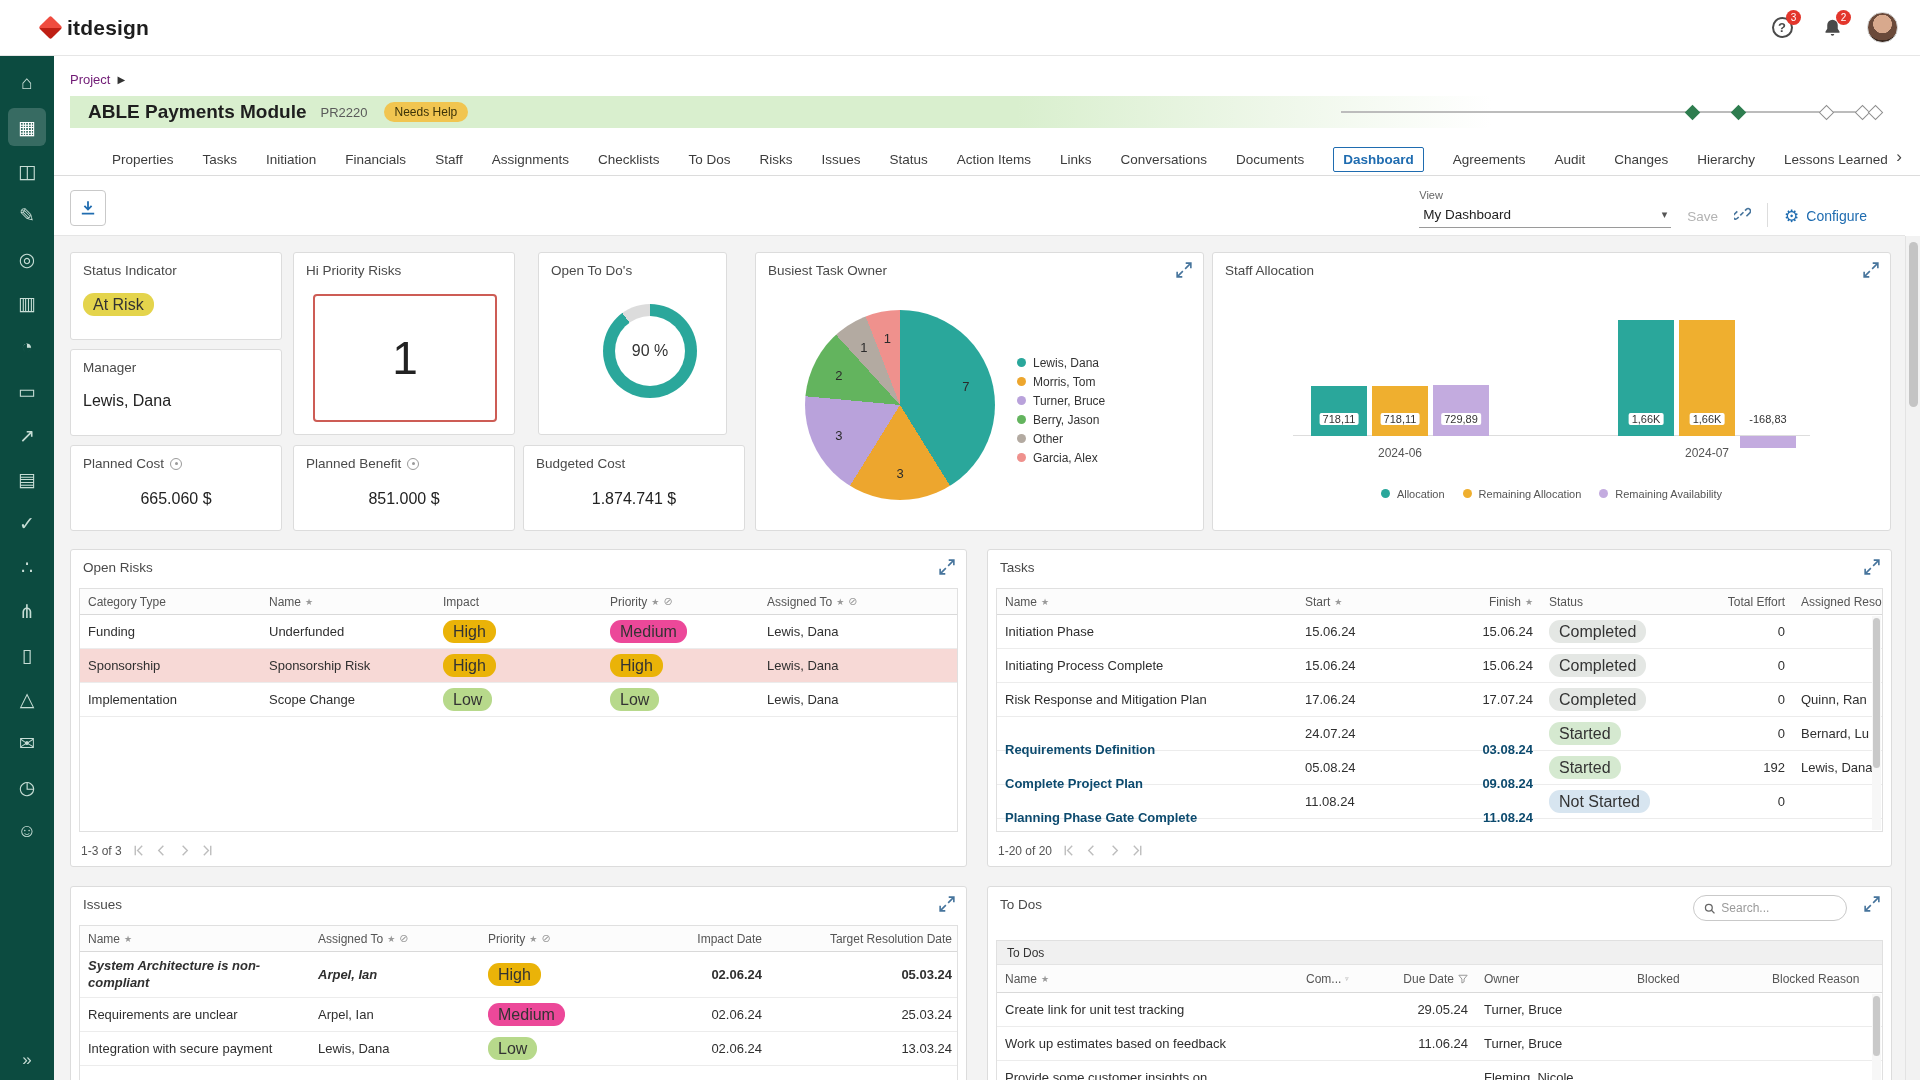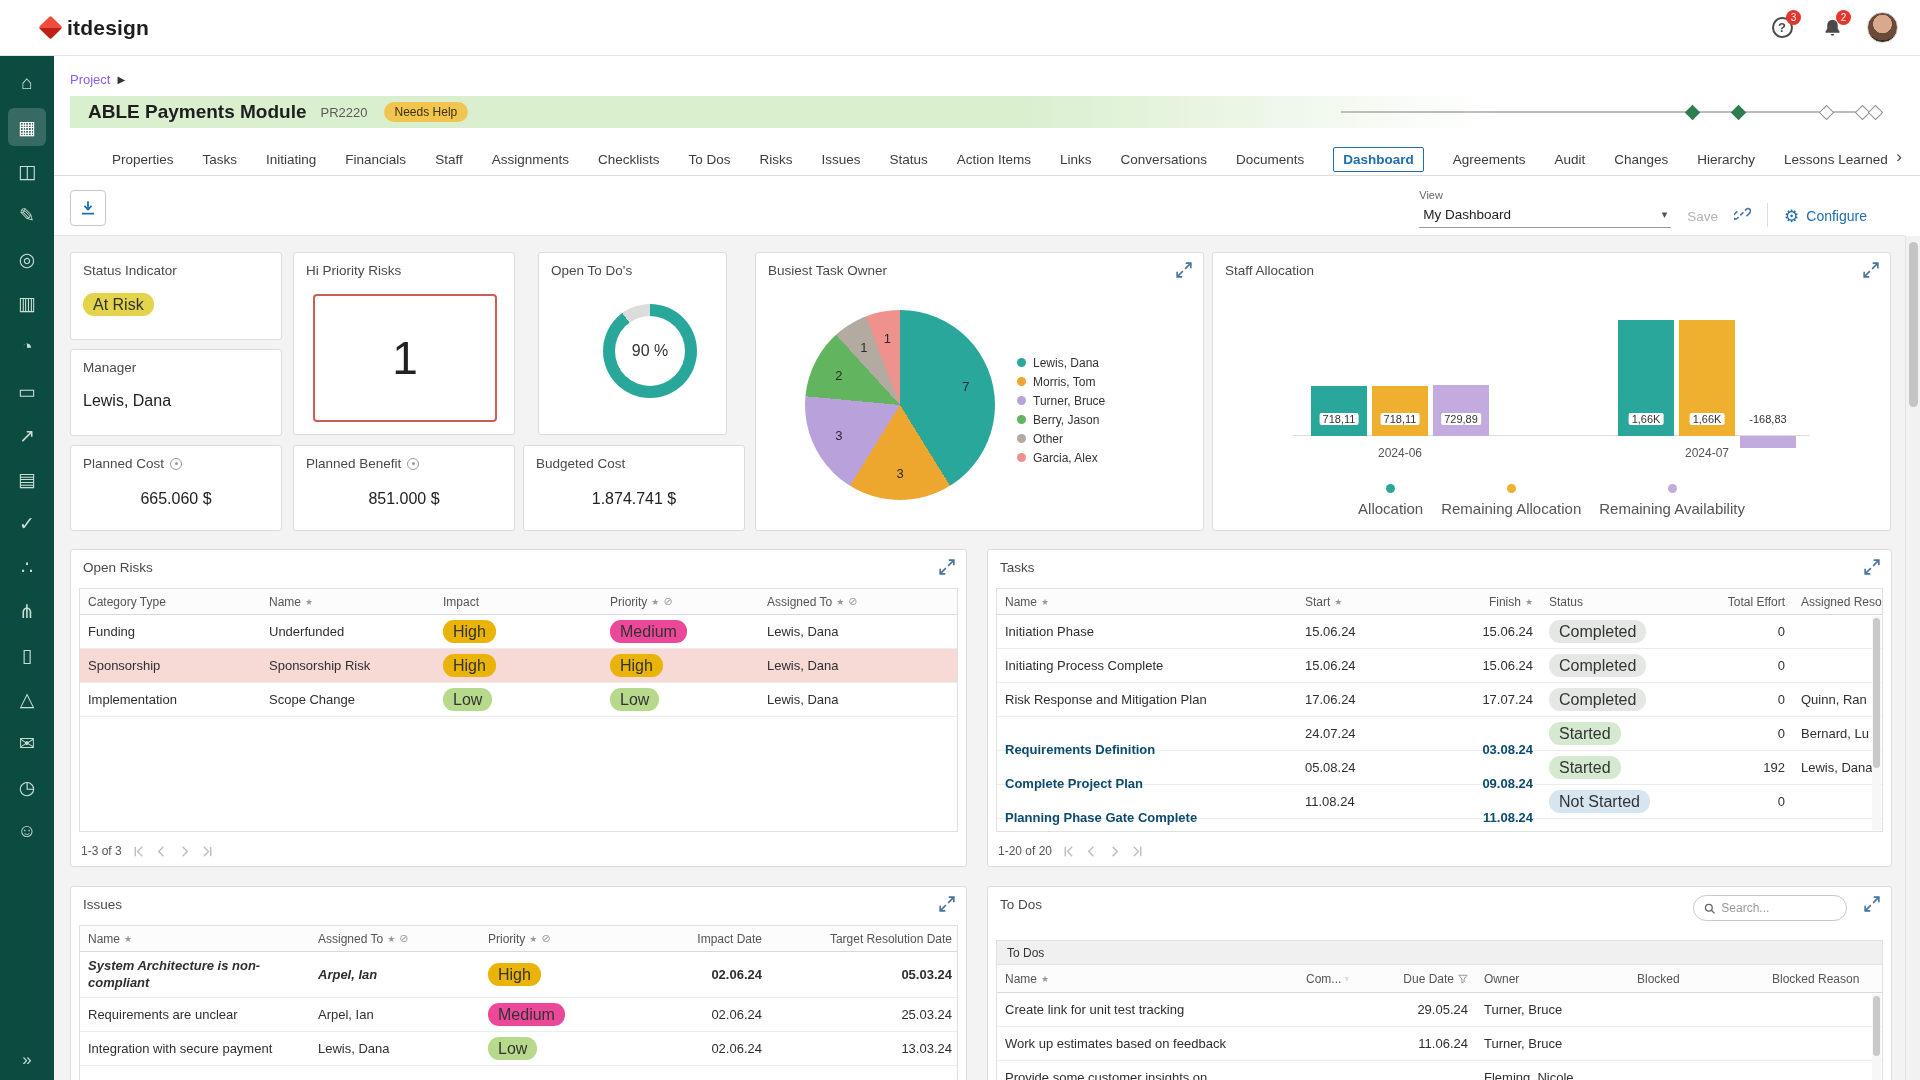--- a/index.html
+++ b/index.html
@@ -27,21 +27,21 @@
     display:flex; flex-direction:column; align-items:center; padding-top:8px; }
   .side-item { width:38px; height:38px; margin-bottom:6px; border-radius:6px; display:flex;
     align-items:center; justify-content:center; color:#c7ddd5; font-size:19px; cursor:pointer; }
   .side-item.active { background:rgba(255,255,255,.18); color:#fff; }
   #side-expand { position:absolute; bottom:10px; left:0; width:54px; text-align:center;
     color:#c7ddd5; font-size:17px; cursor:pointer; }
 
   
   #main { position:absolute; left:54px; top:56px; width:1866px; height:1024px; background:#fff; }
   #breadcrumb { position:absolute; left:16px; top:16px; font-size:13px; display:flex; align-items:center; gap:7px; }
-  #breadcrumb .bc-link { color:#8b5cf6; cursor:pointer; }
+  #breadcrumb .bc-link { color:#701a75; cursor:pointer; }
   #breadcrumb .bc-caret { color:#333; font-size:10px; }
 
   #project-bar { position:absolute; left:16px; top:40px; width:1822px; height:32px;
     background:linear-gradient(to right,#d9efce 0,#d9efce 52%,#eef7e9 66%,#ffffff 78%);
     display:flex; align-items:center; padding-left:18px; }
   .proj-title { font-size:19px; font-weight:bold; color:#1e1e1e; }
   .proj-code { font-size:13px; color:#5a5a5a; margin-left:14px; }
   .flag-pill { margin-left:16px; font-size:12px; padding:3px 11px; border-radius:11px; color:#3c3308; }
 
   #timeline { position:absolute; left:1271px; top:0; width:545px; height:32px; }
@@ -108,40 +108,40 @@
   .bar-group { position:absolute; bottom:94px; display:flex; gap:5px; align-items:flex-end; }
   .bar-slot { width:56px; height:120px; position:relative; display:flex; align-items:flex-end; justify-content:center; }
   .bar { width:56px; }
   .bar-neg { position:absolute; top:100%; left:0; }
   .bar-chip { position:absolute; bottom:11px; left:50%; transform:translateX(-50%);
     background:#fff; padding:0 3px; font-size:11px; color:#333; border-radius:2px; white-space:nowrap; }
   .bar-axis { position:absolute; left:80px; right:80px; bottom:94px; height:1px; background:#ddd; }
   .bar-xlabel { position:absolute; bottom:70px; width:178px; text-align:center; font-size:12px; color:#555; }
   .bar-legend { position:absolute; bottom:27px; left:0; width:100%; display:flex; justify-content:center;
     gap:18px; align-items:center; font-size:11px; color:#555; }
-  .bar-legend .lg-item { font-size:15px; color:#555;flex-direction:column; }
+  .bar-legend .lg-item { font-size:11px; color:#555; }
 
   
   .tbl { position:absolute; left:8px; right:8px; top:38px; background:#fff; border:1px solid #e0e0e0; }
   .thead { display:flex; align-items:center; height:26px; font-size:12px; color:#555;
     border-bottom:1px solid #d9d9d9; background:#fcfcfc; }
   .trow { display:flex; align-items:center; height:34px; border-bottom:1px solid #ececec;
     font-size:13px; color:#2f2f2f; cursor:pointer; background:#fff; }
   .trow.tall { height:46px; }
   .trow.flagged { background:#f7d9d6; }
   .c { padding:0 8px; overflow:hidden; white-space:nowrap; flex:none; display:flex; align-items:center; gap:4px; }
   .c.right { justify-content:flex-end; text-align:right; }
   .c.fill { flex:1 1 auto; min-width:0; }
   .c.wrap { white-space:normal; line-height:1.25; }
   .red-bold { color:#0c4a6e; font-weight:bold;margin-top:32px; }
   .emph { font-weight:bold; font-style:italic; }
   .bold { font-weight:bold; }
   .hicon { font-size:9px; color:#999; }
   .hicon.slash { font-size:11px; }
-  .pager { position:absolute; left:10px; bottom:8px; display:flex; align-items:flex-end; gap:10px;
+  .pager { position:absolute; left:10px; bottom:8px; display:flex; align-items:flex-start; gap:10px;
     font-size:12px; color:#555; }
   .pg-ic { color:#bdbdbd; cursor:pointer; display:flex; }
 
   
   .or1{width:181px}.or2{width:174px}.or3{width:167px}.or4{width:157px}
   
   .tk1{width:300px}.tk2{width:132px}.tk3{width:112px}.tk4{width:140px}.tk5{width:112px}
   
   .is1{width:230px}.is2{width:170px}.is3{width:150px}.is4{width:140px}.is5{width:190px}
   
@@ -265,21 +265,21 @@
       <span class="ms hollow" style="left:480px"></span>
       <span class="ms hollow" style="left:516px"></span>
       <span class="ms hollow" style="left:529px"></span>
     </div>
   </div>
 
   <div id="tabsrow">
     <div id="tabs">
         <div class="tab">Properties</div>
         <div class="tab">Tasks</div>
-        <div class="tab">Initiating</div>
+        <div class="tab">Initiation</div>
         <div class="tab">Financials</div>
         <div class="tab">Staff</div>
         <div class="tab">Assignments</div>
         <div class="tab">Checklists</div>
         <div class="tab">To Dos</div>
         <div class="tab">Risks</div>
         <div class="tab">Issues</div>
         <div class="tab">Status</div>
         <div class="tab">Action Items</div>
         <div class="tab">Links</div>

